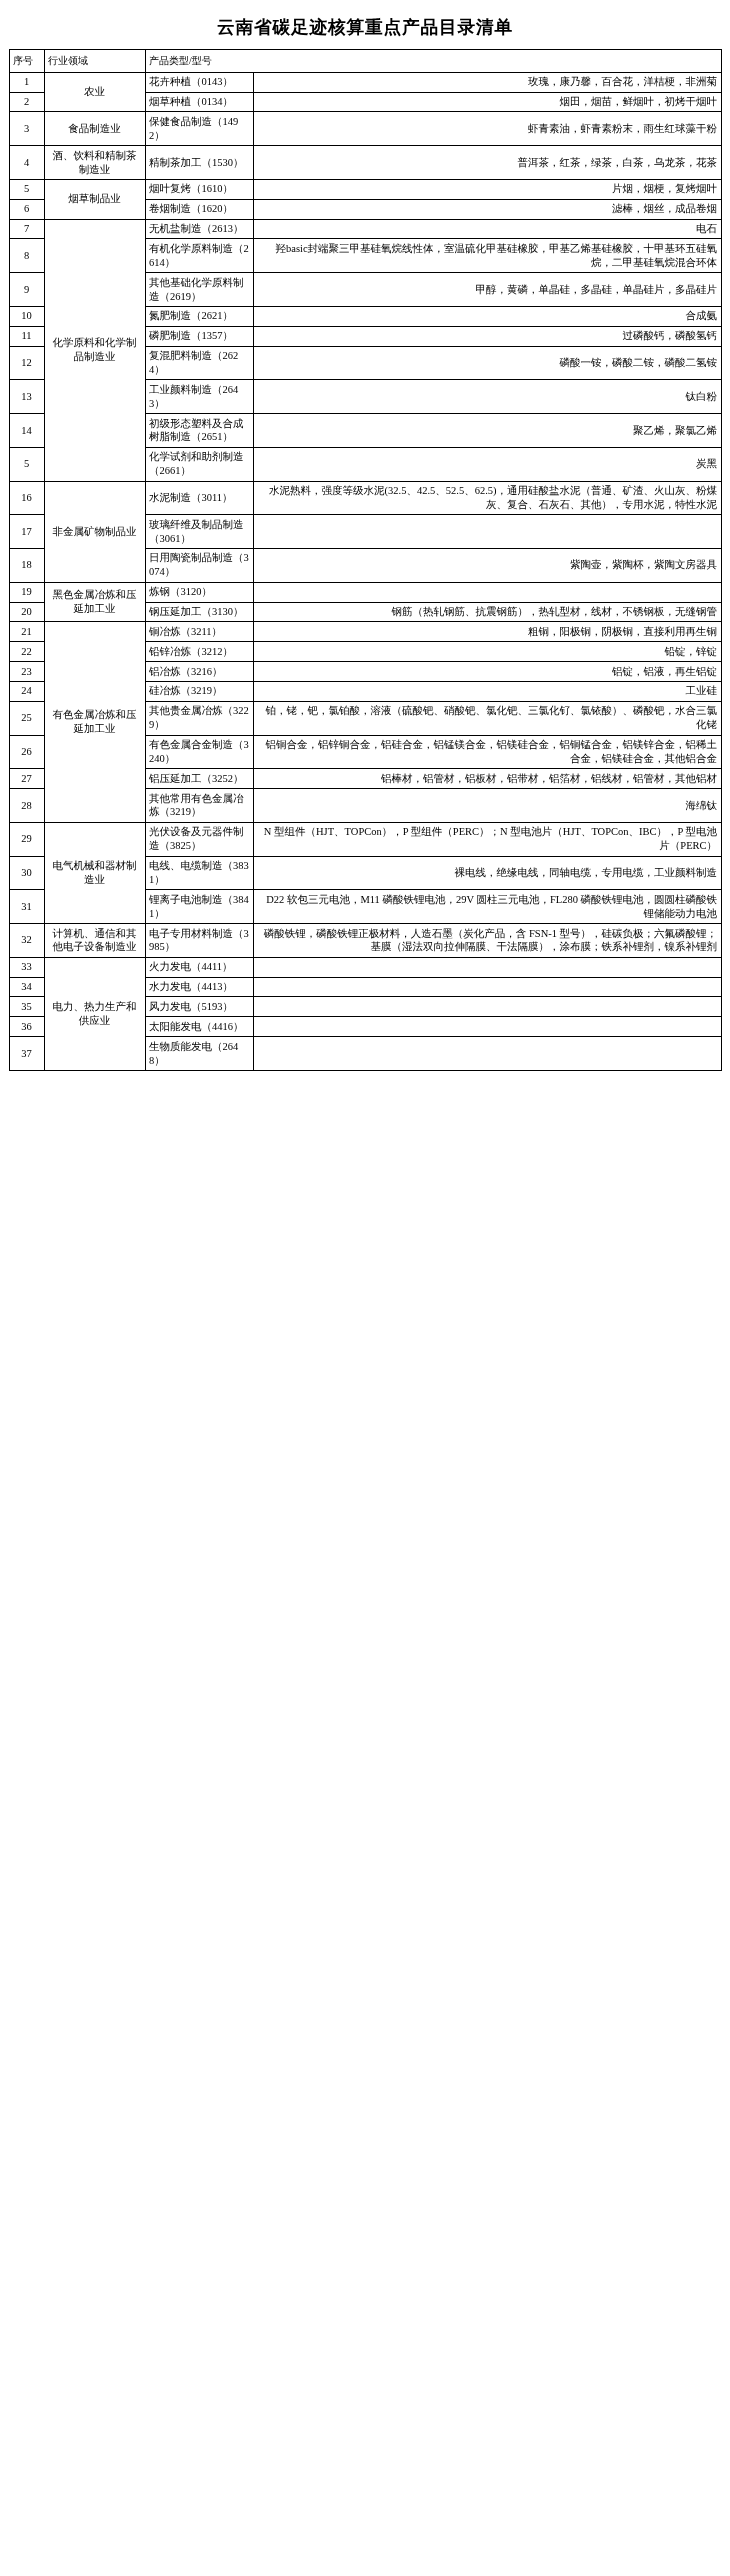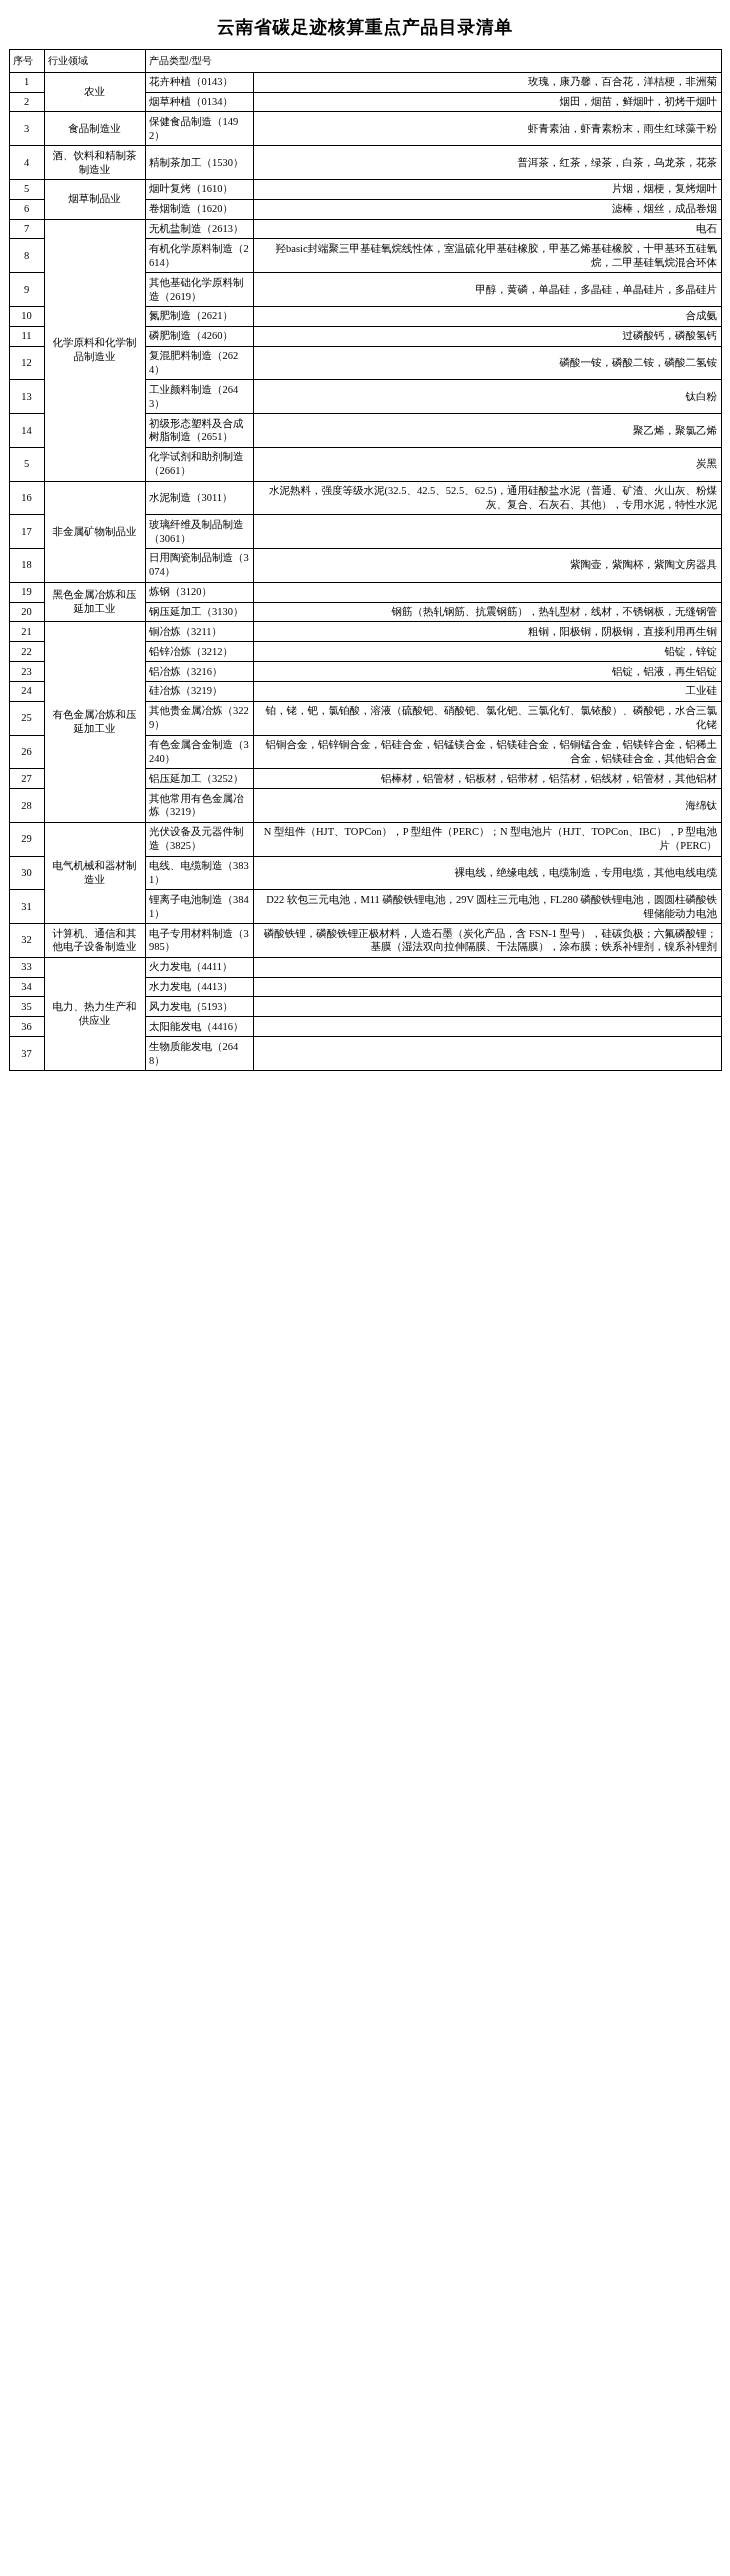--- a/index.html
+++ b/index.html
@@ -136,21 +136,21 @@
           <td class="type">其他基础化学原料制造（2619）</td>
           <td class="products">甲醇，黄磷，单晶硅，多晶硅，单晶硅片，多晶硅片</td>
         </tr>
         <tr>
           <td class="no">10</td>
           <td class="type">氮肥制造（2621）</td>
           <td class="products">合成氨</td>
         </tr>
         <tr>
           <td class="no">11</td>
-          <td class="type">磷肥制造（4260）</td>
+          <td class="type">磷肥制造（1357）</td>
           <td class="products">过磷酸钙，磷酸氢钙</td>
         </tr>
         <tr>
           <td class="no">12</td>
           <td class="type">复混肥料制造（2624）</td>
           <td class="products">磷酸一铵，磷酸二铵，磷酸二氢铵</td>
         </tr>
         <tr>
           <td class="no">13</td>
           <td class="type">工业颜料制造（2643）</td>
@@ -236,21 +236,21 @@
         </tr>
         <tr>
           <td class="no">29</td>
           <td class="field" rowspan="3">电气机械和器材制造业</td>
           <td class="type">光伏设备及元器件制造（3825）</td>
           <td class="products">N 型组件（HJT、TOPCon），P 型组件（PERC）；N 型电池片（HJT、TOPCon、IBC），P 型电池片（PERC）</td>
         </tr>
         <tr>
           <td class="no">30</td>
           <td class="type">电线、电缆制造（3831）</td>
-          <td class="products">裸电线，绝缘电线，电缆制造，专用电缆，其他电线电缆</td>
+          <td class="products">裸电线，绝缘电线，同轴电缆，专用电缆，工业颜料制造</td>
         </tr>
         <tr>
           <td class="no">31</td>
           <td class="type">锂离子电池制造（3841）</td>
           <td class="products">D22 软包三元电池，M11 磷酸铁锂电池，29V 圆柱三元电池，FL280 磷酸铁锂电池，圆圆柱磷酸铁锂储能动力电池</td>
         </tr>
         <tr>
           <td class="no">32</td>
           <td class="field" rowspan="1">计算机、通信和其他电子设备制造业</td>
           <td class="type">电子专用材料制造（3985）</td>

